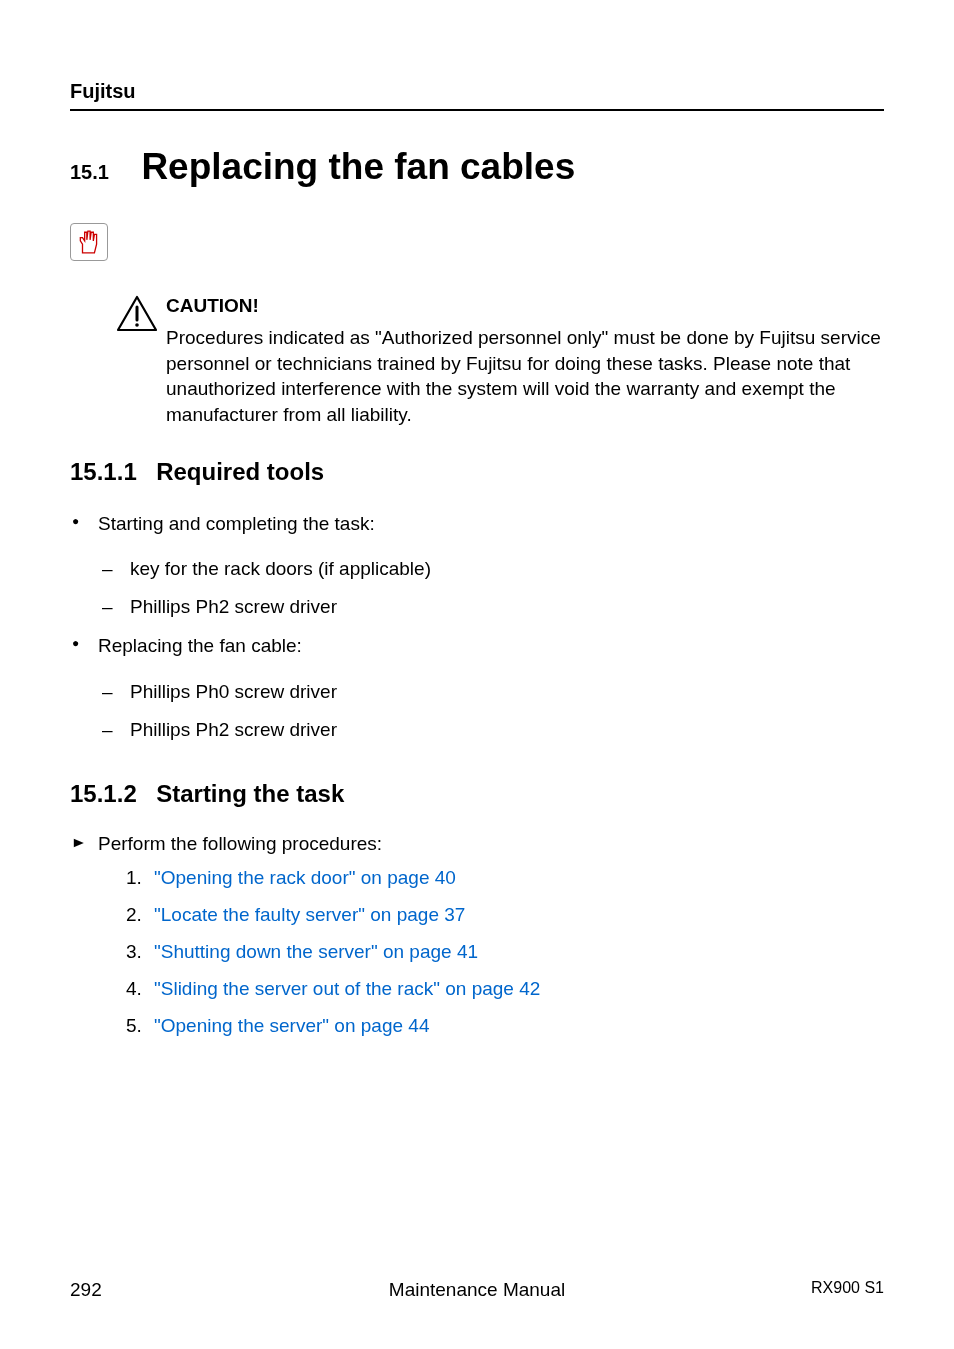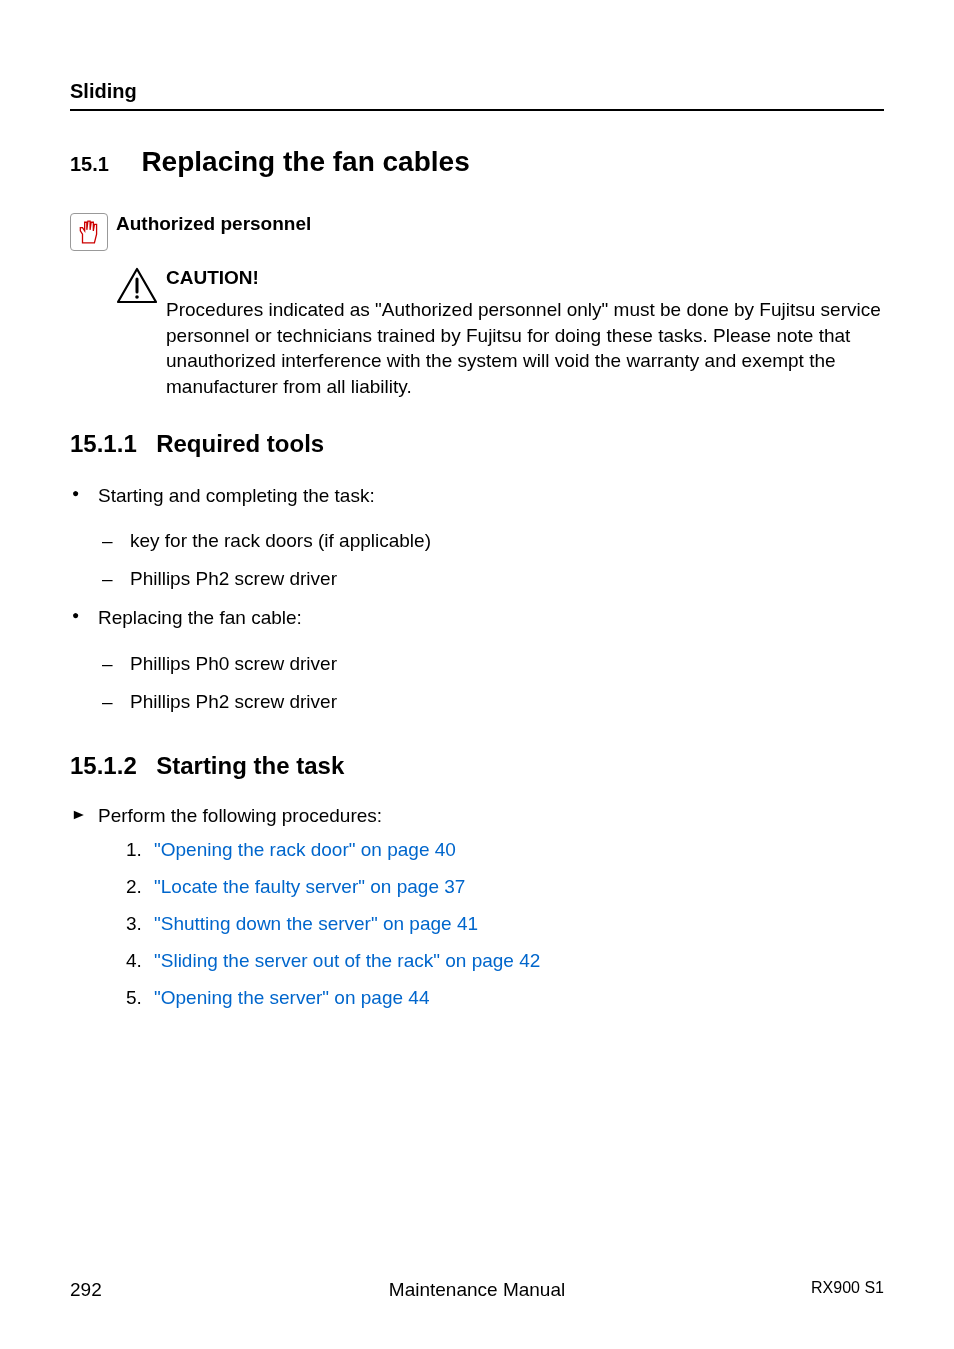--- a/index.html
+++ b/index.html
@@ -25,21 +25,21 @@
       font-size: 20px;
       font-weight: bold;
     }
     .section-number {
       font-size: 20px;
       font-weight: bold;
       display: inline-block;
       margin-right: 28px;
     }
     .section-title {
-      font-size: 28px;
+      font-size: 37px;
       font-weight: bold;
       display: inline-block;
     }
     .section-heading {
       margin-bottom: 35px;
     }
     .info-block {
       display: flex;
       align-items: flex-start;
       margin-bottom: 15px;
@@ -69,21 +69,21 @@
       margin-bottom: 8px;
     }
     .info-text {
       font-size: 19px;
       line-height: 1.35;
     }
     .caution-block {
       display: flex;
       align-items: flex-start;
       margin-left: 46px;
-      margin-top: 16px;
+      margin-top: 34px;
       margin-bottom: 30px;
     }
     .caution-icon {
       width: 42px;
       height: 38px;
       margin-right: 8px;
       flex-shrink: 0;
     }
     .caution-content {
       flex: 1;
@@ -197,36 +197,35 @@
       transform: translateX(-50%);
     }
     .footer-right {
       font-size: 16px;
     }
   </style>
 </head>
 <body>
 
 <div class="header-section">
-  <div class="header-title">Sliding</div>
+  <div class="header-title">Fujitsu</div>
 </div>
 
 <div class="section-heading">
   <span class="section-number">15.1</span>
   <span class="section-title">Replacing the fan cables</span>
 </div>
 
 <div class="info-block">
   <div class="info-icon">
     <svg viewBox="0 0 24 24">
       <path d="M 6 22 L 6 14 L 4 11 L 4 8 L 6 8 L 8 11 L 8 3 L 10 3 L 10 10 L 11 2 L 13 2 L 13 10 L 14 3 L 16 3 L 16 11 L 17 5 L 19 5 L 19 14 L 17 22 Z" fill="none" stroke="#cc0000" stroke-width="1.2"></path>
     </svg>
   </div>
   <div class="info-content">
-    <div class="info-label">Authorized personnel</div>
   </div>
 </div>
 
 <div class="caution-block">
   <div class="caution-icon">
     <svg viewBox="0 0 42 38">
       <path d="M 21 2 L 40 35 L 2 35 Z" fill="none" stroke="#000" stroke-width="2.2" stroke-linejoin="round"></path>
       <line x1="21" y1="12" x2="21" y2="25" stroke="#000" stroke-width="3" stroke-linecap="round"></line>
       <circle cx="21" cy="30" r="1.8" fill="#000"></circle>
     </svg>

